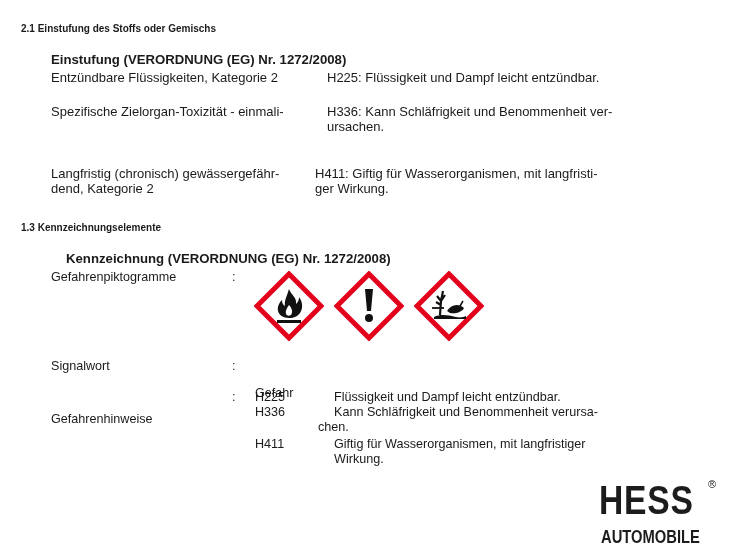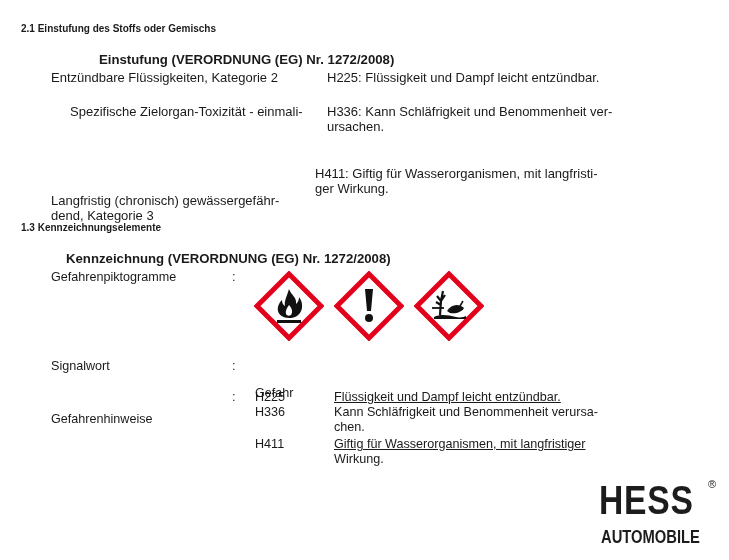--- a/index.html
+++ b/index.html
@@ -23,41 +23,41 @@
   .logo-sub {
     position: absolute; left: 601px; top: 527px;
     font-weight: bold; font-size: 18px; color: #1c1c1c;
     transform: scaleX(0.82); transform-origin: left top; line-height: 20px;
   }
 </style>
 </head>
 <body>
 
 <div class="abs h2" style="left:21px; top:23px;">2.1 Einstufung des Stoffs oder Gemischs</div>
-<div class="abs h3" style="left:51px; top:52px;margin-left:48px;">Einstufung (VERORDNUNG (EG) Nr. 1272/2008)</div>
+<div class="abs h3" style="left:51px; top:52px;">Einstufung (VERORDNUNG (EG) Nr. 1272/2008)</div>
 
 <div>
   <div class="abs txt" style="left:51px; top:70px;">
     <div>Entzündbare Flüssigkeiten, Kategorie 2</div>
   </div>
   <div class="abs txt" style="left:327px; top:70px;">
     <div>H225: Flüssigkeit und Dampf leicht entzündbar.</div>
   </div>
 
-  <div class="abs txt" style="left:51px; top:104px;margin-left:19px;">
+  <div class="abs txt" style="left:51px; top:104px;">
     <div>Spezifische Zielorgan-Toxizität - einmali-</div>
   </div>
   <div class="abs txt" style="left:327px; top:104px;">
     <div>H336: Kann Schläfrigkeit und Benommenheit ver-</div>
     <div>ursachen.</div>
   </div>
 
-  <div class="abs txt" style="left:51px; top:166px;margin-top:27px;">
+  <div class="abs txt" style="left:51px; top:166px;">
     <div>Langfristig (chronisch) gewässergefähr-</div>
-    <div>dend, Kategorie 3</div>
+    <div>dend, Kategorie 2</div>
   </div>
   <div class="abs txt" style="left:315px; top:166px;">
     <div>H411: Giftig für Wasserorganismen, mit langfristi-</div>
     <div>ger Wirkung.</div>
   </div>
 </div>
 
 <div class="abs h2" style="left:21px; top:222px;">1.3 Kennzeichnungselemente</div>
 <div class="abs h3" style="left:51px; top:251px;padding-left:15px;">Kennzeichnung (VERORDNUNG (EG) Nr. 1272/2008)</div>
 
@@ -92,28 +92,28 @@
 
 <div class="abs lbl" style="left:51px; top:359px;">Signalwort</div>
 <div class="abs lbl" style="left:232px; top:359px;">:</div>
 <div class="abs lbl" style="left:255px; top:359px;margin-top:27px;">Gefahr</div>
 
 <div class="abs lbl" style="left:51px; top:412px;">Gefahrenhinweise</div>
 <div class="abs lbl" style="left:232px; top:390px;">:</div>
 
 <div>
   <div class="abs lbl" style="left:255px; top:390px;">H225</div>
-  <div class="abs lbl" style="left:334px; top:390px;text-decoration:underline;">Flüssigkeit und Dampf leicht entzündbar.</div>
+  <div class="abs lbl" style="left:334px; top:390px;">Flüssigkeit und Dampf leicht entzündbar.</div>
 
   <div class="abs lbl" style="left:255px; top:405px;">H336</div>
   <div class="abs lbl" style="left:334px; top:405px;">Kann Schläfrigkeit und Benommenheit verursa-</div>
-  <div class="abs lbl" style="left:334px; top:420px;">chen.</div>
+  <div class="abs lbl" style="left:318px; top:420px;">chen.</div>
 
   <div class="abs lbl" style="left:255px; top:437px;">H411</div>
-  <div class="abs lbl" style="left:334px; top:437px;text-decoration:underline;">Giftig für Wasserorganismen, mit langfristiger</div>
+  <div class="abs lbl" style="left:334px; top:437px;">Giftig für Wasserorganismen, mit langfristiger</div>
   <div class="abs lbl" style="left:334px; top:452px;">Wirkung.</div>
 </div>
 
 <div>
   <div class="logo-hess">HESS</div>
   <div class="logo-reg">®</div>
   <div class="logo-sub">AUTOMOBILE</div>
 </div>
 
 </body></html>

